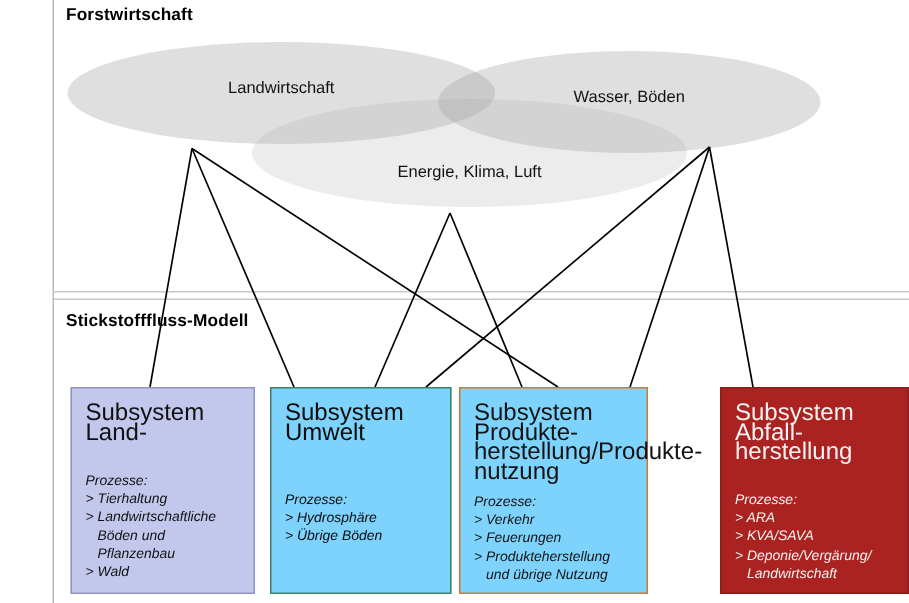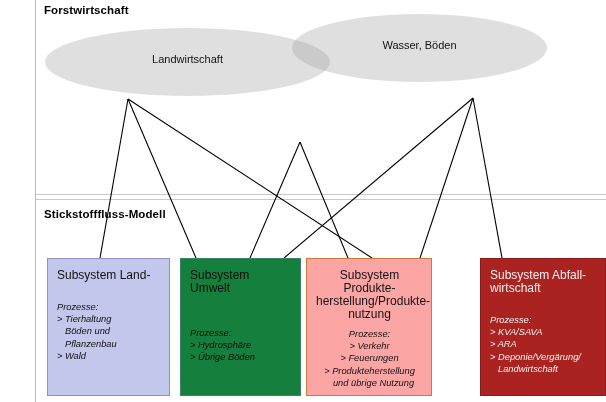--- a/index.html
+++ b/index.html
@@ -31,53 +31,53 @@
   .ell-label{
     position:absolute;width:100%;text-align:center;
     font-size:11px;color:#111;white-space:nowrap;
   }
   #ellipse-landwirtschaft{
     left:45px;top:28px;width:285px;height:68px;
     background:rgba(160,160,160,.34);
   }
   #ellipse-landwirtschaft .ell-label{top:25px;}
   #ellipse-wasser-boeden{
-    left:292px;top:14px;width:255px;height:68px;
+    left:292px;top:34px;width:255px;height:68px;
     background:rgba(160,160,160,.34);
   }
   #ellipse-wasser-boeden .ell-label{top:25px;}
   #ellipse-energie-klima-luft{
     left:168px;top:66px;width:290px;height:72px;
     background:rgba(170,170,170,.22);
   }
   #ellipse-energie-klima-luft .ell-label{top:43px;}
 
   
   #connectors{position:absolute;left:0;top:0;width:606px;height:402px;}
 
   
   .box{
     position:absolute;top:258px;height:138px;
     box-sizing:border-box;border:1px solid #7a7a7a;
     padding:10px 8px 6px 9px;
   }
-  .box-title{font-size:12px;line-height:13px;font-weight:normal;}
+  .box-title{font-size:16px;line-height:13px;font-weight:normal;}
   .box-proc{margin-top:19px;font-size:9.3px;line-height:12.2px;font-style:italic;}
   .box-proc .hdr{display:block;}
   .box-proc .itm{display:block;}
   .box-proc .itm.cont{padding-left:8px;}
 
   #box-land-forst{
     left:47px;width:123px;background:#c3c7ec;border-color:#8f93c2;color:#111;
   }
   #box-umwelt{
-    left:180px;width:121px;background:#15803d;border-color:#3b8268;color:#0b0b0b;
+    left:180px;width:121px;background:#7dd3fc;border-color:#3b8268;color:#0b0b0b;
   }
   #box-produkte{
-    left:306px;width:126px;background:#fca5a5;border-color:#cf7837;color:#131313;text-align:center;
+    left:306px;width:126px;background:#7dd3fc;border-color:#cf7837;color:#131313;
   }
   #box-abfall{
     left:437px;width:126px;background:#ab2321;border-color:#8b1c1a;color:#f2f2f2;margin-left:43px;
   }
 </style>
 </head>
 <body>
 
 <div id="stage">
 
@@ -86,20 +86,23 @@
   <div id="title-arbeitsbereiche" class="section-title">Forstwirtschaft</div>
 
   <div id="ellipse-landwirtschaft" class="ellipse">
     <span class="ell-label">Landwirtschaft</span>
   </div>
 
   <div id="ellipse-wasser-boeden" class="ellipse">
     <span class="ell-label">Wasser, Böden</span>
   </div>
 
+  <div id="ellipse-energie-klima-luft" class="ellipse">
+    <span class="ell-label">Energie, Klima, Luft</span>
+  </div>
 
   <div class="hrule-wrap">
     <div class="l1"></div>
     <div class="l2"></div>
   </div>
 
   <div id="title-stickstoff" class="section-title">Stickstofffluss-Modell</div>
 
   <svg id="connectors" viewBox="0 0 606 402" xmlns="http://www.w3.org/2000/svg">
     <g stroke="#000000" stroke-width="1.1" fill="none" shape-rendering="geometricPrecision">
@@ -114,20 +117,21 @@
     </g>
   </svg>
 
   <div id="box-land-forst" class="box">
     <div class="box-title">
       <span>Subsystem Land-</span><br>
     </div>
     <div class="box-proc">
       <span class="hdr">Prozesse:</span>
       <span class="itm">&gt; Tierhaltung</span>
+      <span class="itm">&gt; Landwirtschaftliche</span>
       <span class="itm cont">Böden und Pflanzenbau</span>
       <span class="itm">&gt; Wald</span>
     </div>
   </div>
 
   <div id="box-umwelt" class="box">
     <div class="box-title">
       <span>Subsystem Umwelt</span>
     </div>
     <div class="box-proc" style="margin-top:32px">
@@ -148,24 +152,24 @@
       <span class="itm">&gt; Verkehr</span>
       <span class="itm">&gt; Feuerungen</span>
       <span class="itm">&gt; Produkteherstellung</span>
       <span class="itm cont">und übrige Nutzung</span>
     </div>
   </div>
 
   <div id="box-abfall" class="box">
     <div class="box-title">
       <span>Subsystem Abfall-</span><br>
-      <span>wirtschaft</span>
+      <span>herstellung</span>
     </div>
     <div class="box-proc">
       <span class="hdr">Prozesse:</span>
+      <span class="itm">&gt; ARA</span>
       <span class="itm">&gt; KVA/SAVA</span>
-      <span class="itm">&gt; ARA</span>
       <span class="itm">&gt; Deponie/Vergärung/</span>
       <span class="itm cont">Landwirtschaft</span>
     </div>
   </div>
 
 </div>
 
 </body></html>

